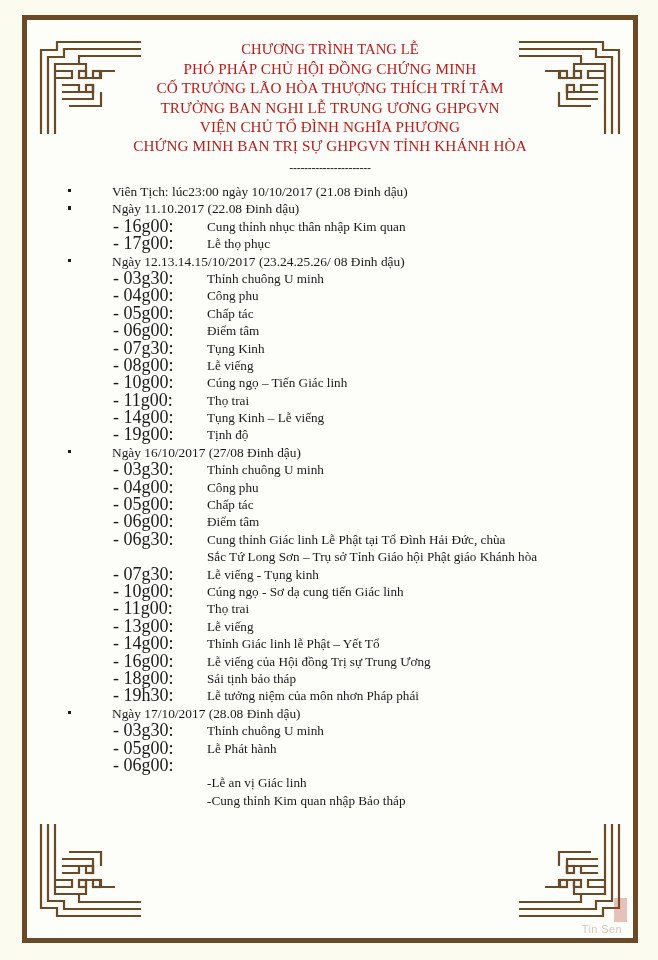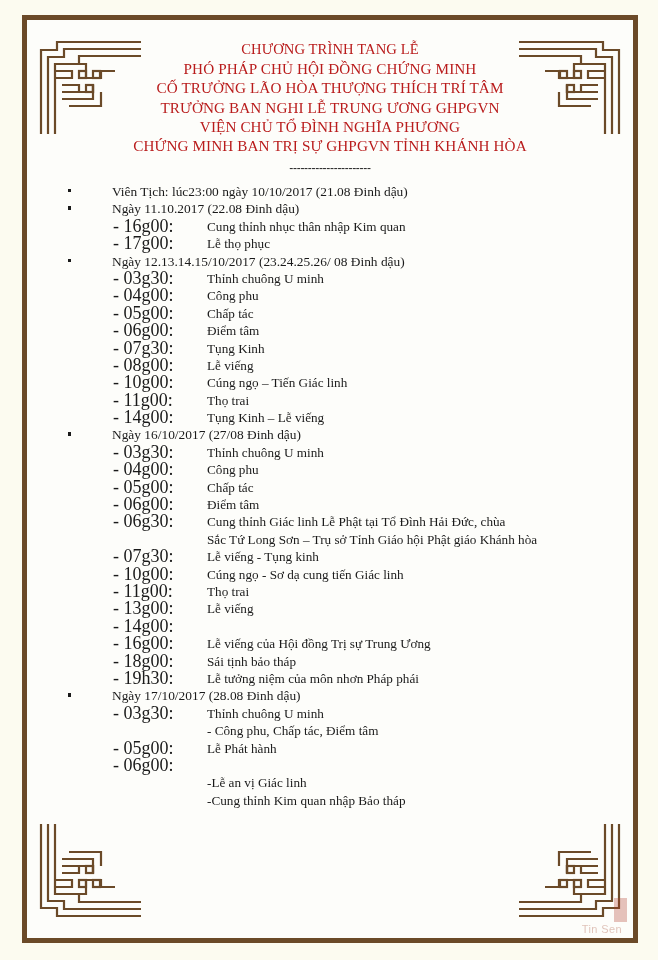--- a/index.html
+++ b/index.html
@@ -294,20 +294,24 @@
               <span class="ev-desc">Cúng ngọ – Tiến Giác linh</span>
             </div>
             <div class="ev-row">
               <span class="ev-time">- 11g00:</span>
               <span class="ev-desc">Thọ trai</span>
             </div>
             <div class="ev-row">
               <span class="ev-time">-  14g00:</span>
               <span class="ev-desc">Tụng Kinh – Lễ viếng</span>
             </div>
+            <div class="ev-row">
+              <span class="ev-time">-  19g00:</span>
+              <span class="ev-desc">Tịnh độ</span>
+            </div>
           </div>
           <div class="day-block">
             <div class="day-row"><span class="bullet"></span><span class="day-label">Ngày 16/10/2017 (27/08 Đinh dậu)</span></div>
             <div class="ev-row">
               <span class="ev-time">- 03g30:</span>
               <span class="ev-desc">Thỉnh chuông U minh</span>
             </div>
             <div class="ev-row">
               <span class="ev-time">- 04g00:</span>
               <span class="ev-desc">Công phu</span>
@@ -339,44 +343,41 @@
             <div class="ev-row">
               <span class="ev-time">-  11g00:</span>
               <span class="ev-desc">Thọ trai</span>
             </div>
             <div class="ev-row">
               <span class="ev-time">- 13g00:</span>
               <span class="ev-desc">Lễ viếng</span>
             </div>
             <div class="ev-row">
               <span class="ev-time">- 14g00:</span>
+              <span class="ev-desc">Thỉnh Giác linh lễ Phật – Yết Tổ</span>
             </div>
             <div class="ev-row">
               <span class="ev-time">-  16g00:</span>
               <span class="ev-desc">Lễ viếng của Hội đồng Trị sự Trung Ương</span>
             </div>
             <div class="ev-row">
               <span class="ev-time">- 18g00:</span>
               <span class="ev-desc">Sái tịnh bảo tháp</span>
             </div>
             <div class="ev-row">
               <span class="ev-time">- 19h30:</span>
               <span class="ev-desc">Lễ tưởng niệm của môn nhơn Pháp phái</span>
             </div>
           </div>
           <div class="day-block">
             <div class="day-row"><span class="bullet"></span><span class="day-label">Ngày 17/10/2017  (28.08 Đinh dậu)</span></div>
             <div class="ev-row">
               <span class="ev-time">- 03g30:</span>
               <span class="ev-desc">Thỉnh chuông U minh</span>
             </div>
-            <div class="ev-row cont">
-              <span class="ev-time"></span>
-              <span class="ev-desc">- Công phu, Chấp tác, Điểm tâm</span>
-            </div>
             <div class="ev-row">
               <span class="ev-time">- 05g00:</span>
               <span class="ev-desc">Lễ Phát hành</span>
             </div>
             <div class="ev-row">
               <span class="ev-time">- 06g00:</span>
             </div>
             <div class="ev-row cont">
               <span class="ev-time"></span>
               <span class="ev-desc">-Lễ an vị Giác linh</span>

